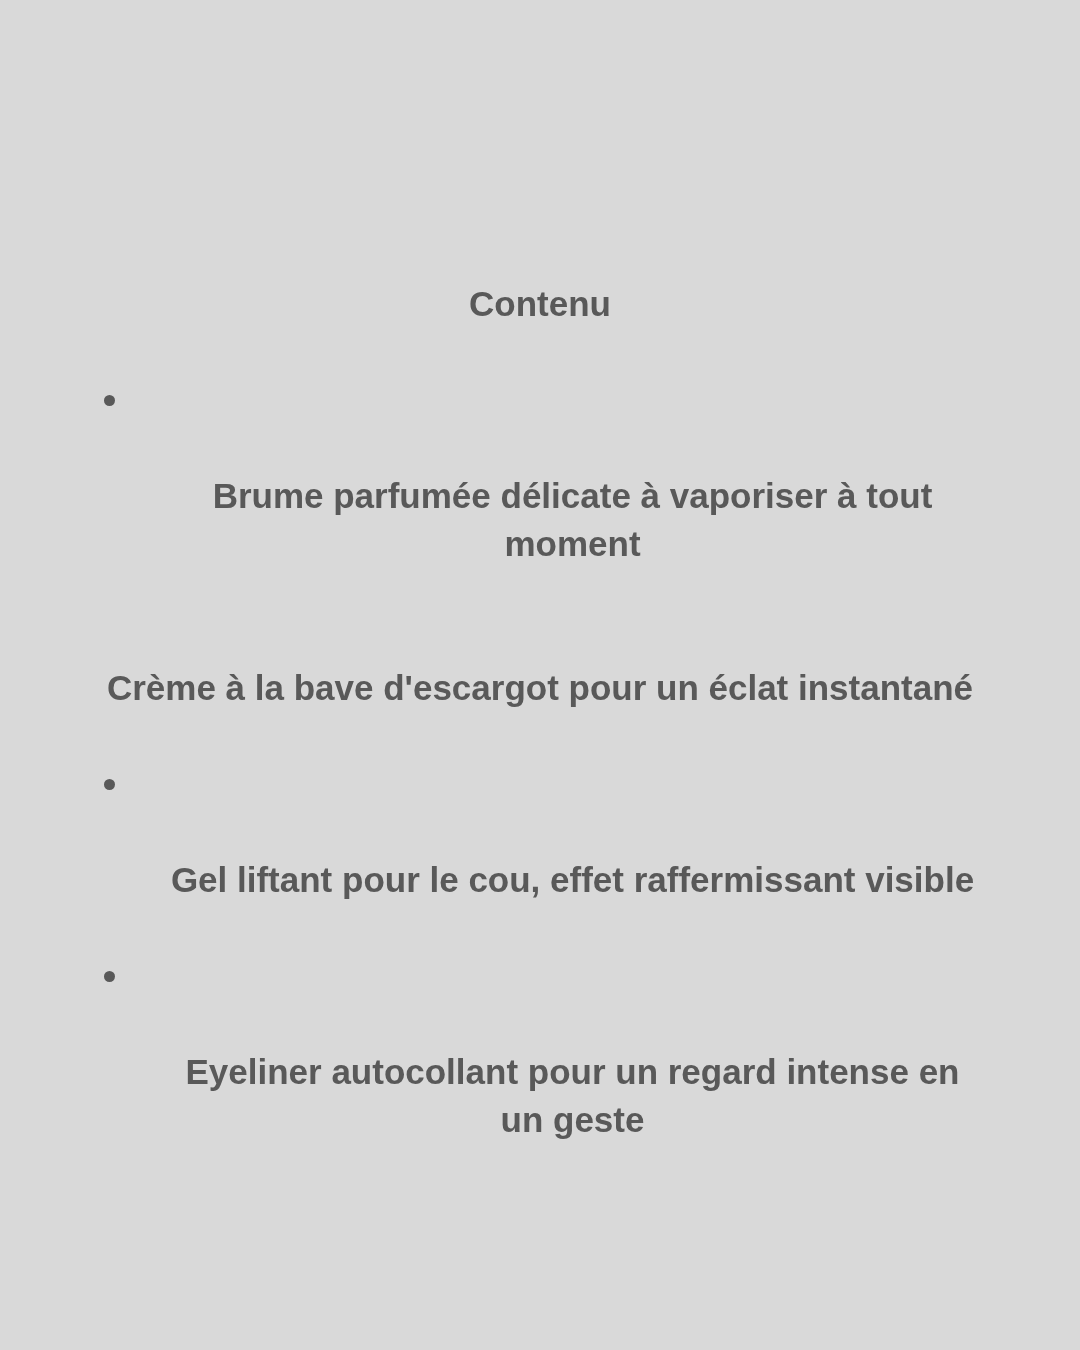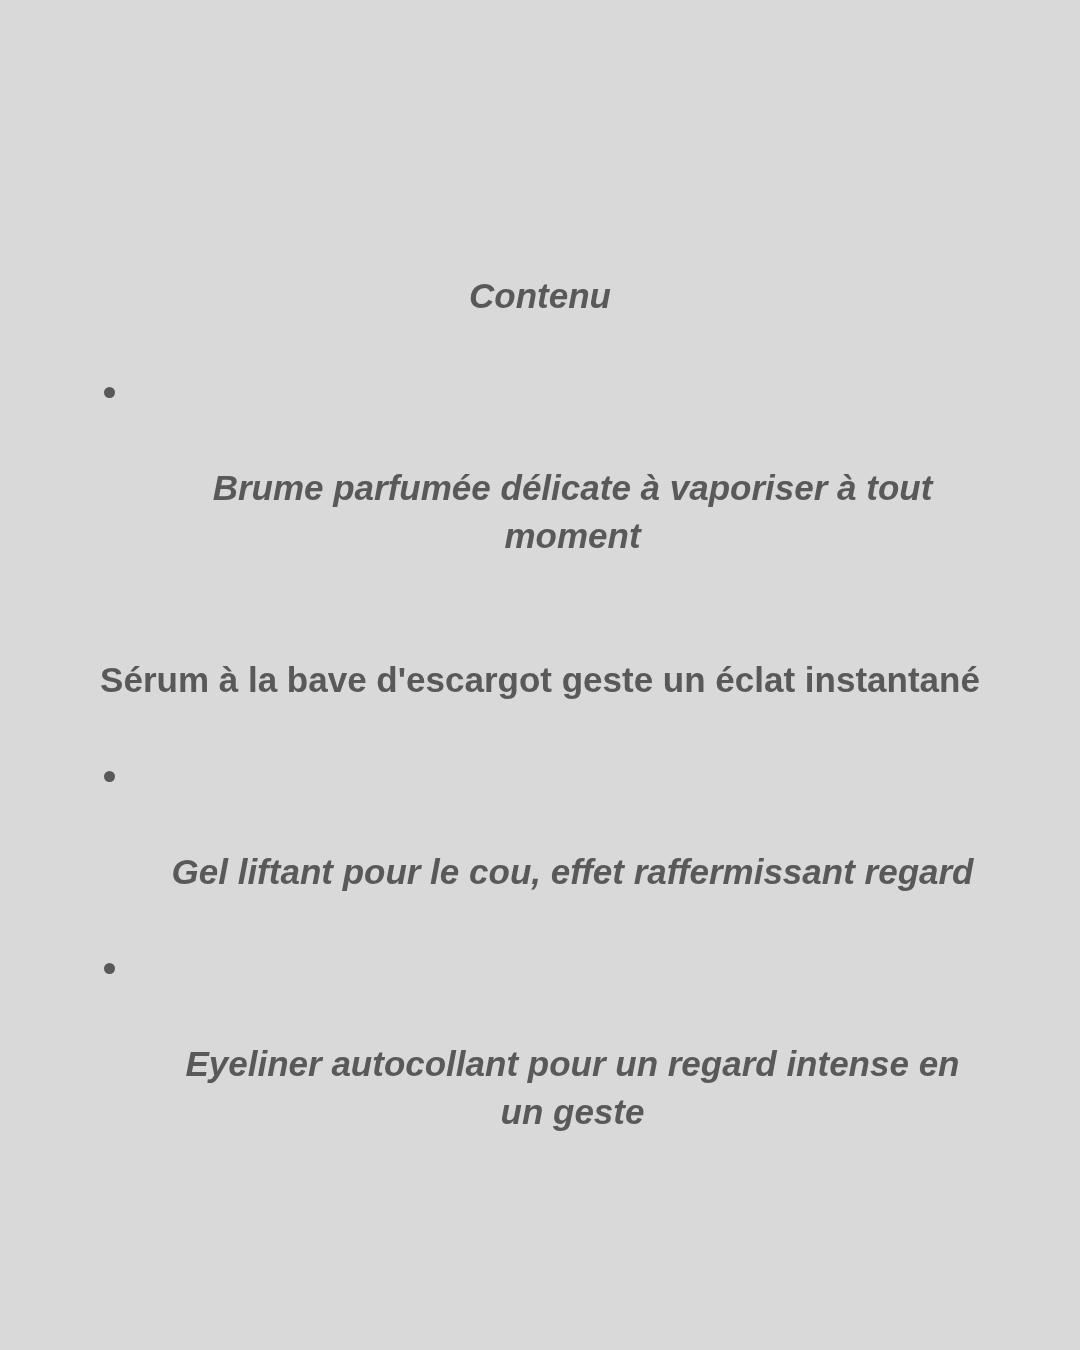--- a/index.html
+++ b/index.html
@@ -15,36 +15,34 @@
     color: #595959;
     overflow: hidden;
     box-sizing: border-box;
     padding-top: 268px;
   }
   .title {
     font-size: 35px;
     font-weight: bold;
     line-height: 48px;
     text-align: center;
-    margin: 4px;
-    font-style: italic;
+    margin: 12px;
   }
   .item {
     position: relative;
     font-size: 35px;
     font-weight: bold;
     line-height: 48px;
     text-align: center;
     margin: 48px 0 0 0;
     white-space: pre-line;
   }
   .item.with-bullet {
     padding-left: 110px;
     padding-right: 45px;
-    font-style: italic;
   }
   .bullet {
     position: absolute;
     left: 104px;
     top: 19px;
     width: 11px;
     height: 11px;
     border-radius: 50%;
     background: #595959;
   }
@@ -56,26 +54,26 @@
 
   <h1 class="title">Contenu</h1>
 
   <div class="item with-bullet">
     <span class="bullet"></span>
     <span>Brume parfumée délicate à vaporiser à tout
 moment</span>
   </div>
 
   <div class="item">
-    <span>Sérum à la bave d'escargot geste un éclat instantané</span>
+    <span>Crème à la bave d'escargot pour un éclat instantané</span>
   </div>
 
   <div class="item with-bullet">
     <span class="bullet"></span>
-    <span>Gel liftant pour le cou, effet raffermissant regard</span>
+    <span>Gel liftant pour le cou, effet raffermissant visible</span>
   </div>
 
 
   <div class="item with-bullet">
     <span class="bullet"></span>
     <span>Eyeliner autocollant pour un regard intense en
 un geste</span>
   </div>
 
 </div>

